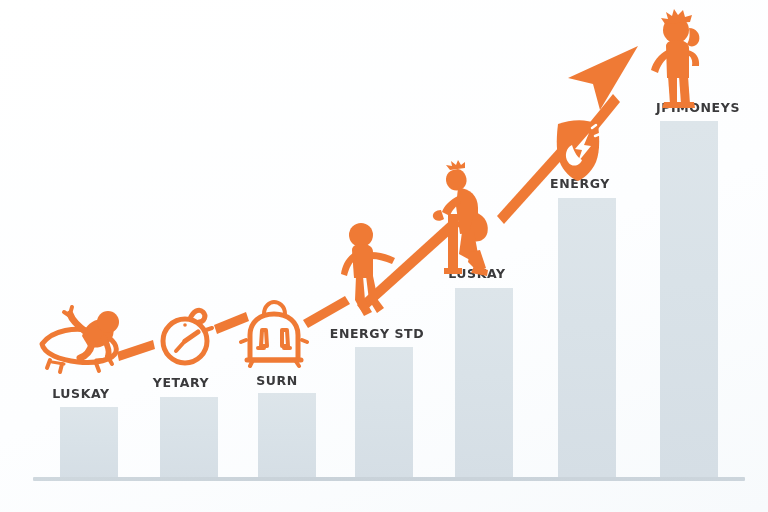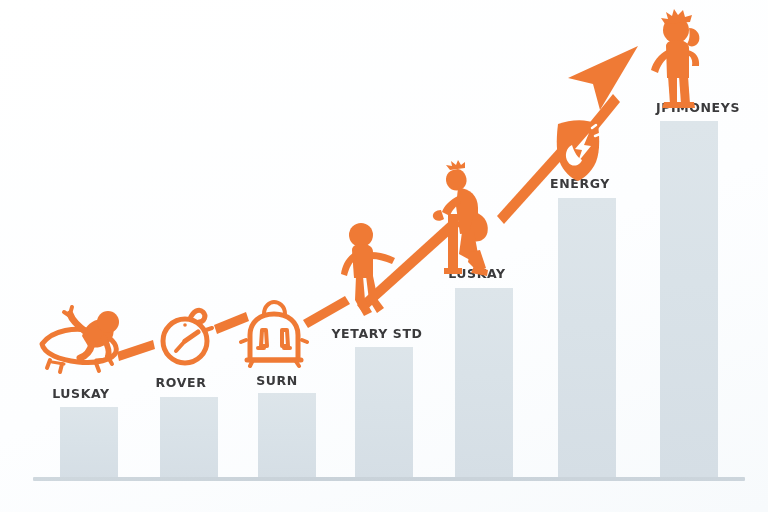--- a/index.html
+++ b/index.html
@@ -47,23 +47,23 @@
   <div class="bar" style="left:160px; top:397px; width:58px; height:81px;"></div>
   <div class="bar" style="left:258px; top:393px; width:58px; height:85px;"></div>
   <div class="bar" style="left:355px; top:347px; width:58px; height:131px;"></div>
   <div class="bar" style="left:455px; top:288px; width:58px; height:190px;"></div>
   <div class="bar" style="left:558px; top:198px; width:58px; height:280px;"></div>
   <div class="bar" style="left:660px; top:121px; width:58px; height:357px;"></div>
 
   <div class="baseline" style="left:33px; top:477px; width:712px; height:4px;"></div>
 
   <div class="cat-label" style="left:81px;  top:386px;">LUSKAY</div>
-  <div class="cat-label" style="left:181px; top:375px;">ROVER</div>
+  <div class="cat-label" style="left:181px; top:375px;">YETARY</div>
   <div class="cat-label" style="left:277px; top:373px;">SURN</div>
-  <div class="cat-label" style="left:377px; top:326px;">YETARY STD</div>
+  <div class="cat-label" style="left:377px; top:326px;">ENERGY STD</div>
   <div class="cat-label" style="left:477px; top:266px;">LUSKAY</div>
   <div class="cat-label" style="left:580px; top:176px;">ENERGY</div>
   <div class="cat-label" style="left:698px; top:100px;">JPIMONEYS</div>
 
   <svg id="art" viewBox="0 0 768 512">
 
     <g fill="#ef7a35">
 
       <polygon points="117,352 153,340 155,349 119,361"></polygon>
 

